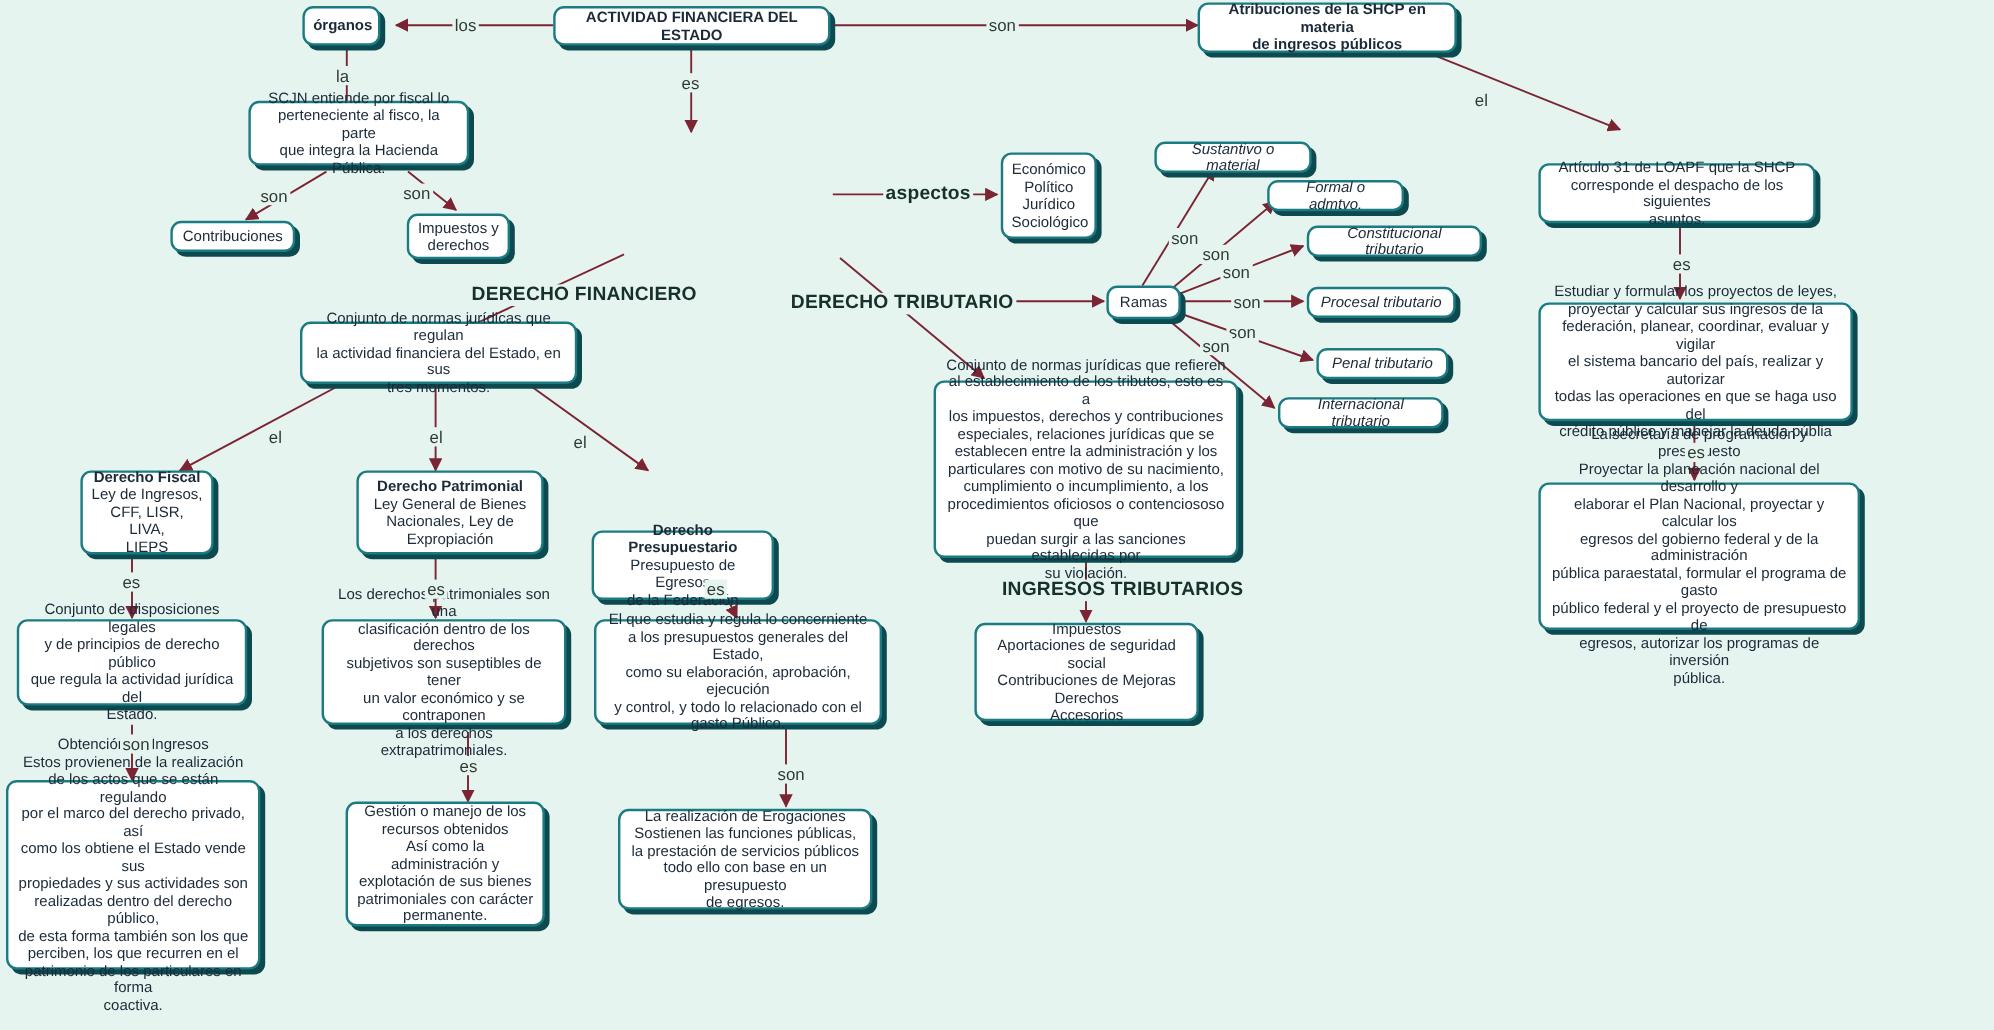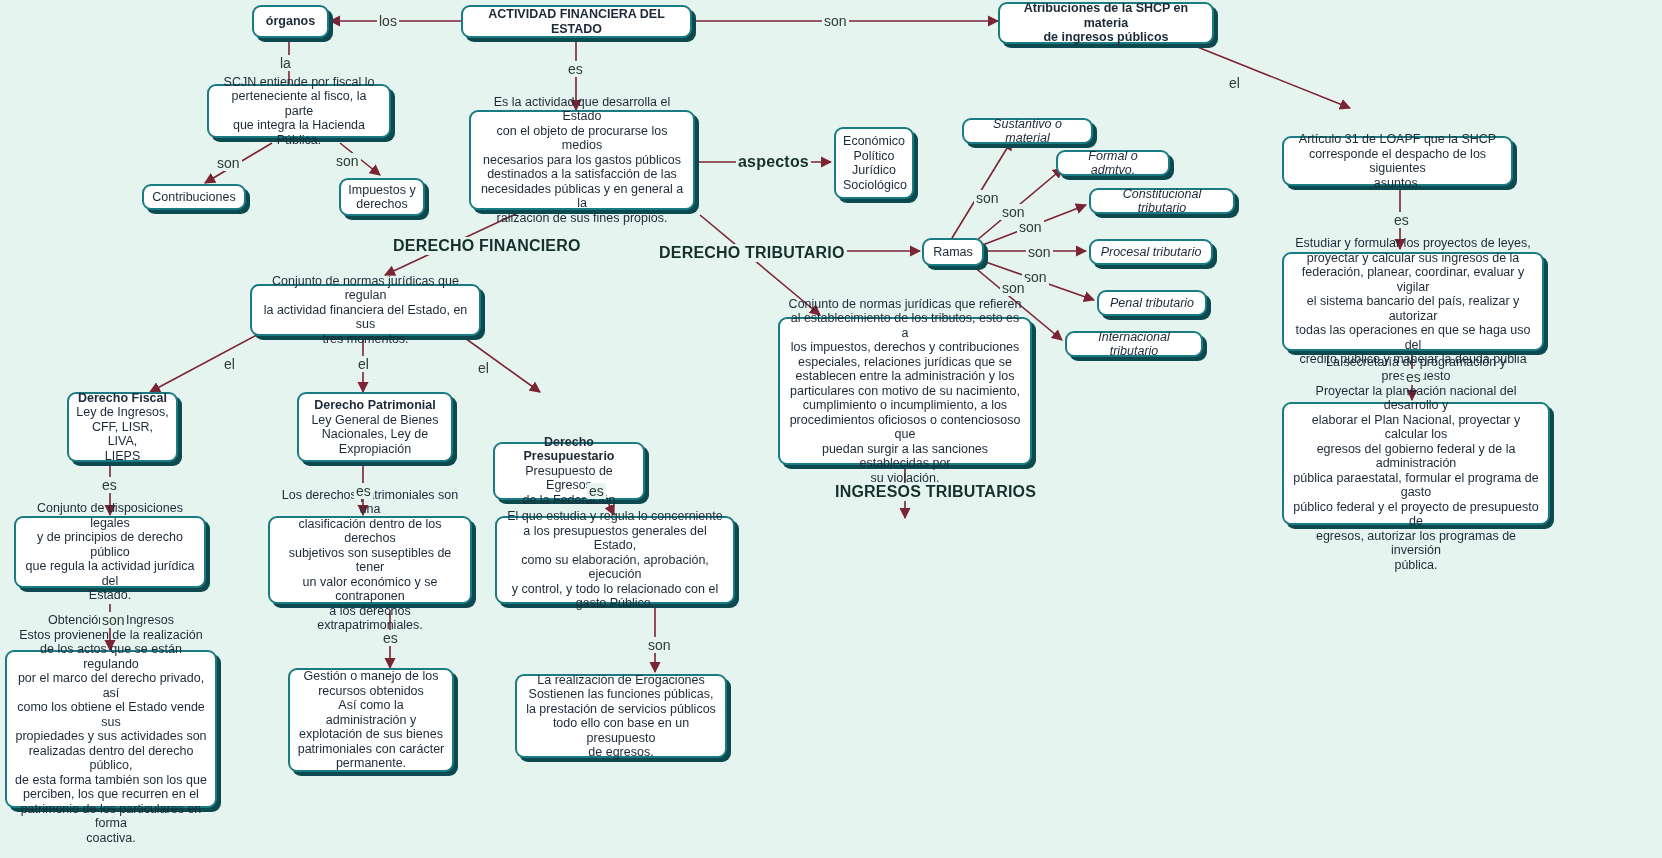--- a/index.html
+++ b/index.html
@@ -109,21 +109,21 @@
       <path d="M 586 456 L 614 515"></path>
 
       <path d="M 110 604 L 110 650"></path>
 
       <path d="M 390 610 L 390 668"></path>
 
       <path d="M 655 602 L 655 672"></path>
     </g>
   </svg>
 
-  <div class="node" style="left:252px;top:5px;width:77px;height:33px;">
+  <div class="node" style="left:252px;top:5px;width:65px;height:33px;">
     <span class="txt bold">órganos</span>
   </div>
 
   <div class="node" style="left:461px;top:5px;width:231px;height:33px;">
     <span class="txt bold">ACTIVIDAD FINANCIERA DEL ESTADO</span>
   </div>
 
   <div class="node" style="left:998px;top:2px;width:216px;height:42px;">
     <span class="txt bold">Atribuciones de la SHCP en materia
 de ingresos públicos</span>
@@ -137,28 +137,20 @@
 
   <div class="node" style="left:142px;top:184px;width:104px;height:26px;">
     <span class="txt">Contribuciones</span>
   </div>
 
   <div class="node" style="left:339px;top:178px;width:86px;height:38px;">
     <span class="txt">Impuestos y
 derechos</span>
   </div>
 
-  <div class="node" style="left:469px;top:110px;width:226px;height:100px;">
-    <span class="txt">Es la actividad que desarrolla el Estado
-con el objeto de procurarse los medios
-necesarios para los gastos públicos
-destinados a la satisfacción de las
-necesidades públicas y en general a la
-ralización de sus fines propios.</span>
-  </div>
 
   <div class="node" style="left:834px;top:127px;width:80px;height:72px;">
     <span class="txt">Económico
 Político
 Jurídico
 Sociológico</span>
   </div>
 
   <div class="node" style="left:962px;top:118px;width:131px;height:26px;">
     <span class="txt italic">Sustantivo o material</span>
@@ -207,21 +199,21 @@
     <span class="txt">La secretaría de programación y presupuesto
 Proyectar la planeación nacional del desarrollo y
 elaborar el Plan Nacional, proyectar y calcular los
 egresos del gobierno federal y de la administración
 pública paraestatal, formular el programa de gasto
 público federal y el proyecto de presupuesto de
 egresos, autorizar los programas de inversión
 pública.</span>
   </div>
 
-  <div class="node" style="left:250px;top:284px;width:231px;height:52px;">
+  <div class="node" style="left:250px;top:268px;width:231px;height:52px;">
     <span class="txt">Conjunto de normas jurídicas que regulan
 la actividad financiera del Estado, en sus
 tres momentos.</span>
   </div>
 
   <div class="node" style="left:778px;top:317px;width:254px;height:148px;">
     <span class="txt">Conjunto de normas jurídicas que refieren
 al establecimiento de los tributos, esto es a
 los impuestos, derechos y contribuciones
 especiales, relaciones jurídicas que se
@@ -246,20 +238,27 @@
 Nacionales, Ley de
 Expropiación</span>
   </div>
 
   <div class="node" style="left:493px;top:410px;width:152px;height:58px;flex-direction:column;margin-top:32px;">
     <span class="txt bold">Derecho Presupuestario</span>
     <span class="txt">Presupuesto de Egresos
 de la Federación</span>
   </div>
 
+  <div class="node" style="left:812px;top:519px;width:187px;height:82px;">
+    <span class="txt">Impuestos
+Aportaciones de seguridad social
+Contribuciones de Mejoras
+Derechos
+Accesorios</span>
+  </div>
 
   <div class="node" style="left:14px;top:516px;width:192px;height:72px;">
     <span class="txt">Conjunto de disposiciones legales
 y de principios de derecho público
 que regula la actividad jurídica del
 Estado.</span>
   </div>
 
   <div class="node" style="left:268px;top:516px;width:204px;height:88px;">
     <span class="txt">Los derechos patrimoniales son una

